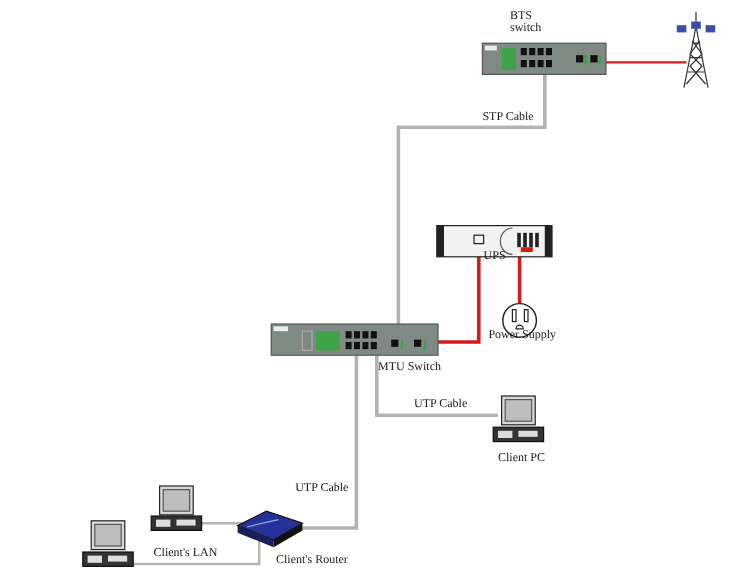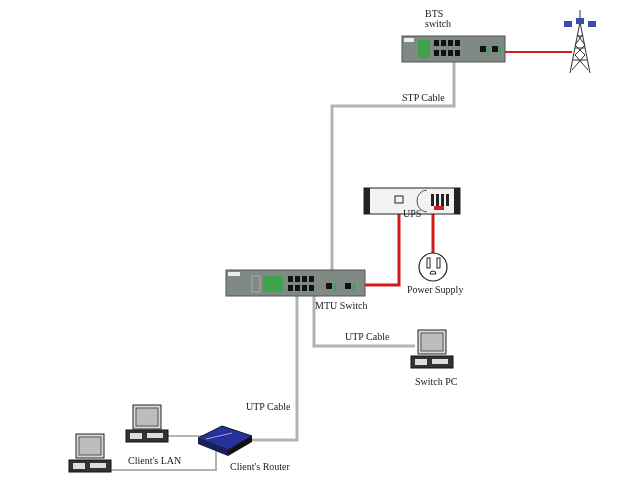--- a/index.html
+++ b/index.html
@@ -130,19 +130,19 @@
     <line x1="206" y1="439" x2="232" y2="433" stroke="#9aa6e0" stroke-width="1"></line>
   </g>
 </svg>
 
 <div class="lbl" style="left:425px;top:9px;line-height:10px;">
   <div>BTS</div>
   <div>switch</div>
 </div>
 <div class="lbl" style="left:402px;top:92px;">STP Cable</div>
 <div class="lbl" style="left:403px;top:172px;margin-top:36px;">UPS</div>
-<div class="lbl" style="left:407px;top:284px;">Power Supply</div>
+<div class="lbl" style="left:407px;top:274px;">Power Supply</div>
 <div class="lbl" style="left:315px;top:300px;text-align:center;">MTU Switch</div>
 <div class="lbl" style="left:345px;top:331px;">UTP Cable</div>
-<div class="lbl" style="left:415px;top:376px;">Switch PC</div>
+<div class="lbl" style="left:415px;top:376px;">Client PC</div>
 <div class="lbl" style="left:246px;top:401px;">UTP Cable</div>
 <div class="lbl" style="left:128px;top:455px;">Client's LAN</div>
 <div class="lbl" style="left:230px;top:461px;">Client's Router</div>
 
 </body></html>

